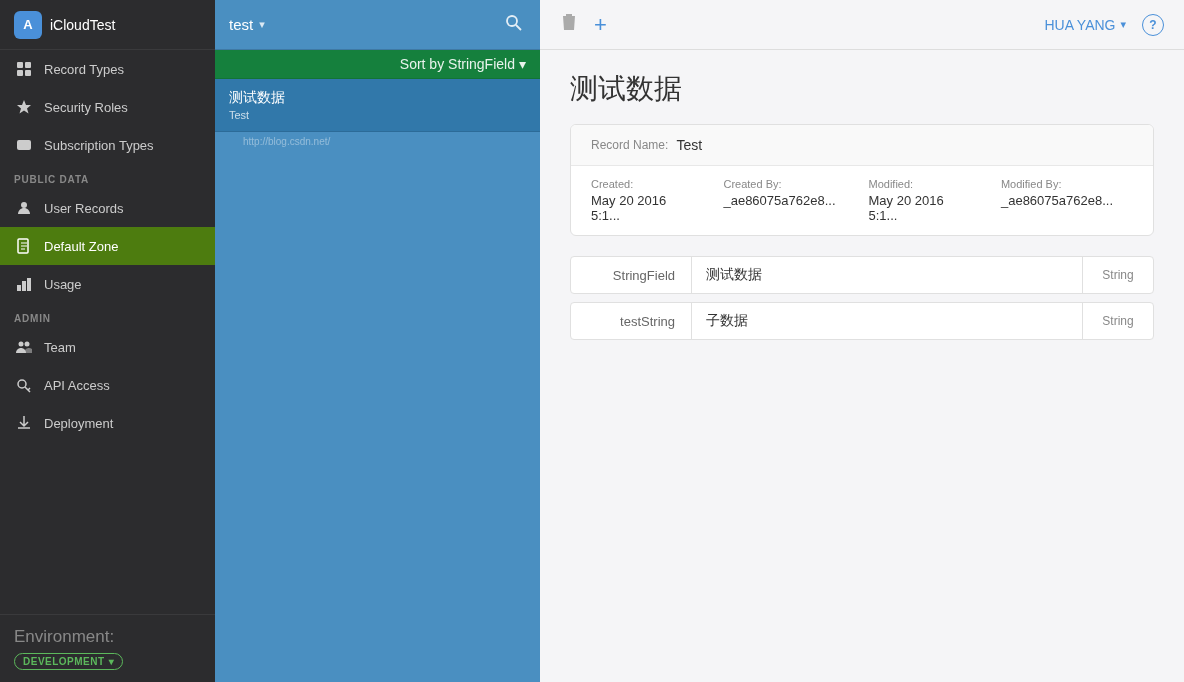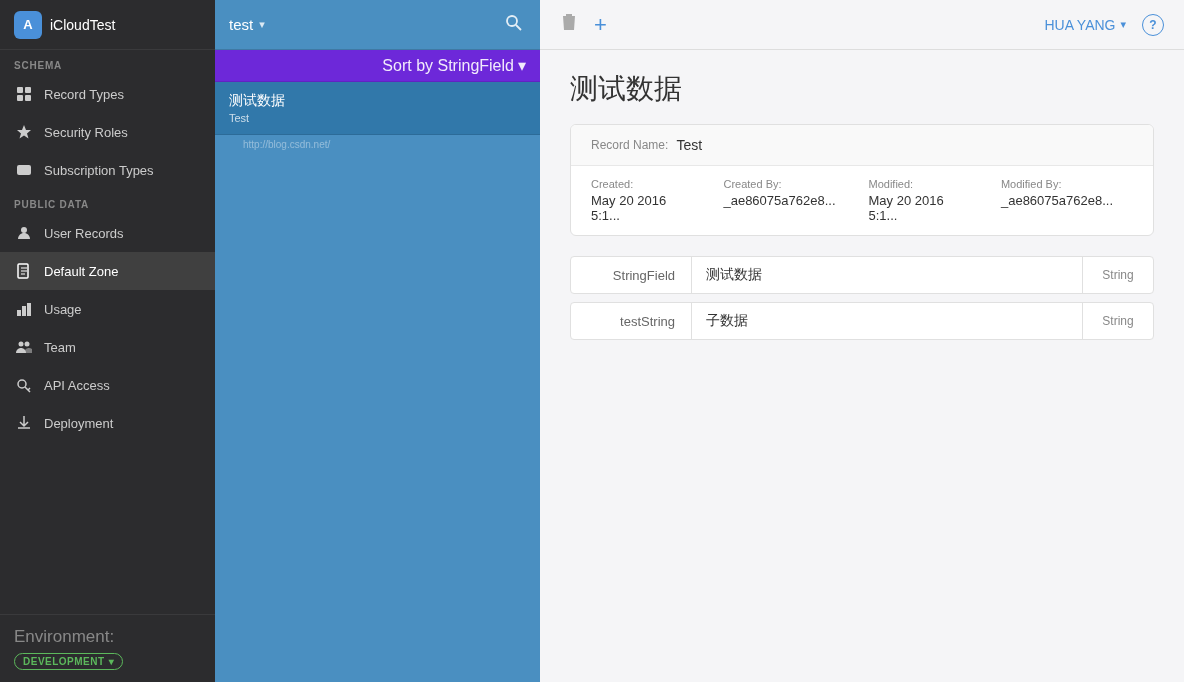--- a/index.html
+++ b/index.html
@@ -44,21 +44,21 @@
 
     .sidebar-item {
       display: flex;
       align-items: center;
       padding: 9px 14px;
       cursor: pointer;
       color: #ccc;
       font-size: 13px;
       border-radius: 0;
     }
-    .sidebar-item.active { background: #404040; color: #fff; }
+    .sidebar-item.active { background: #4d7c0f; color: #fff; }
     .sidebar-item .item-icon {
       width: 20px; height: 20px;
       margin-right: 10px;
       display: flex; align-items: center; justify-content: center;
       flex-shrink: 0;
     }
     .sidebar-item .item-icon svg { fill: currentColor; }
 
     .sidebar-bottom {
       margin-top: auto;
@@ -106,26 +106,26 @@
     .db-selector .chevron { margin-left: 6px; font-size: 11px; color: rgba(255,255,255,0.8); }
     .middle-header-spacer { flex: 1; }
     .search-icon-btn {
       color: rgba(255,255,255,0.85);
       font-size: 17px;
       cursor: pointer;
       padding: 4px;
     }
 
     .sort-bar {
-      background: #6d28d9;
+      background: #15803d;
       padding: 6px 14px;
       display: flex;
       align-items: center;
       justify-content: flex-end;
-      font-size: 16px;
+      font-size: 14px;
       color: rgba(255,255,255,0.9);
       border-bottom: 1px solid rgba(0,0,0,0.1);
     }
     .sort-bar .chevron { margin-left: 4px; }
 
     .record-item {
       padding: 10px 14px;
       cursor: pointer;
       border-bottom: 1px solid rgba(0,0,0,0.1);
     }
@@ -256,21 +256,20 @@
 <body>
 
 <nav class="sidebar">
   <div class="sidebar-logo">
     <div class="logo-icon">
       <span>A</span>
     </div>
     <span class="logo-text">iCloudTest</span>
   </div>
 
-  <div class="sidebar-section-label">SCHEMA</div>
 
   <div class="sidebar-item">
     <span class="item-icon">
       <svg width="16" height="16" viewBox="0 0 16 16">
           <rect x="1" y="1" width="6" height="6" rx="1"></rect>
           <rect x="9" y="1" width="6" height="6" rx="1"></rect>
           <rect x="1" y="9" width="6" height="6" rx="1"></rect>
           <rect x="9" y="9" width="6" height="6" rx="1"></rect>
         </svg>
     </span>
@@ -322,20 +321,21 @@
     <span class="item-icon">
       <svg width="16" height="16" viewBox="0 0 16 16">
           <rect x="1" y="9" width="4" height="6"></rect>
           <rect x="6" y="5" width="4" height="10"></rect>
           <rect x="11" y="2" width="4" height="13"></rect>
         </svg>
     </span>
     <span>Usage</span>
   </div>
 
+  <div class="sidebar-section-label">ADMIN</div>
 
   <div class="sidebar-item">
     <span class="item-icon">
       <svg width="16" height="16" viewBox="0 0 16 16">
           <circle cx="5" cy="5" r="2.5"></circle>
           <circle cx="11" cy="5" r="2.5"></circle>
           <path d="M0 14c0-2.8 2.2-5 5-5s5 2.2 5 5" fill="currentColor"></path>
           <path d="M8 14c0-2.8 2.2-5 5-5s5 2.2 5 5" fill="currentColor" opacity="0.5"></path>
         </svg>
     </span>

